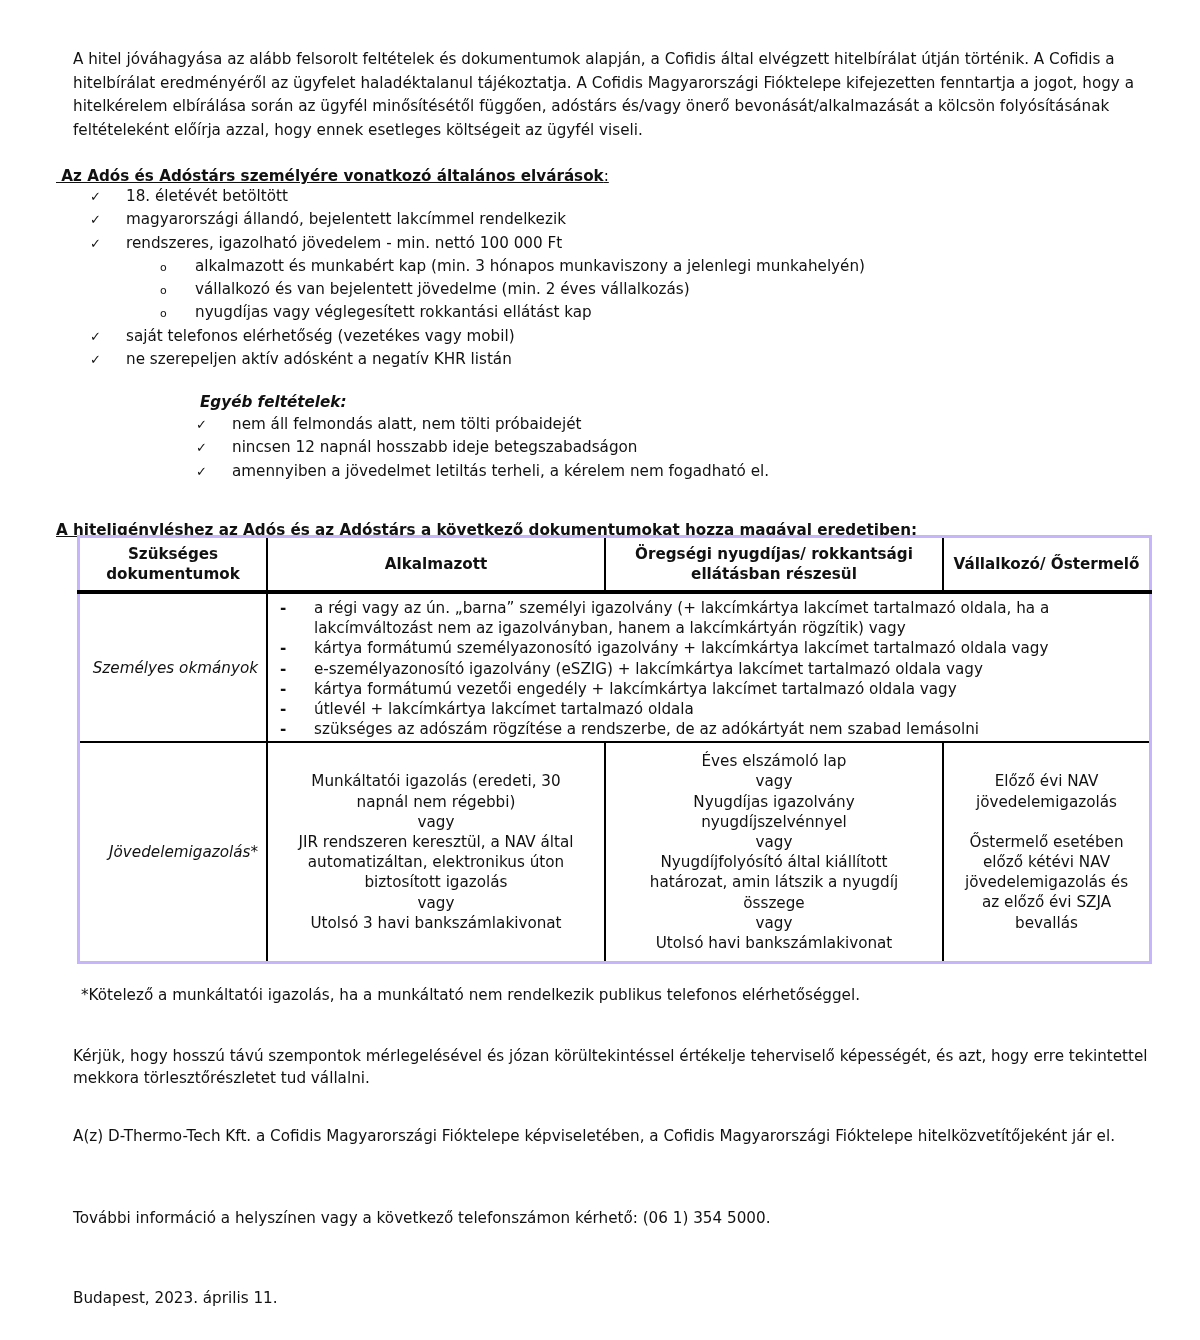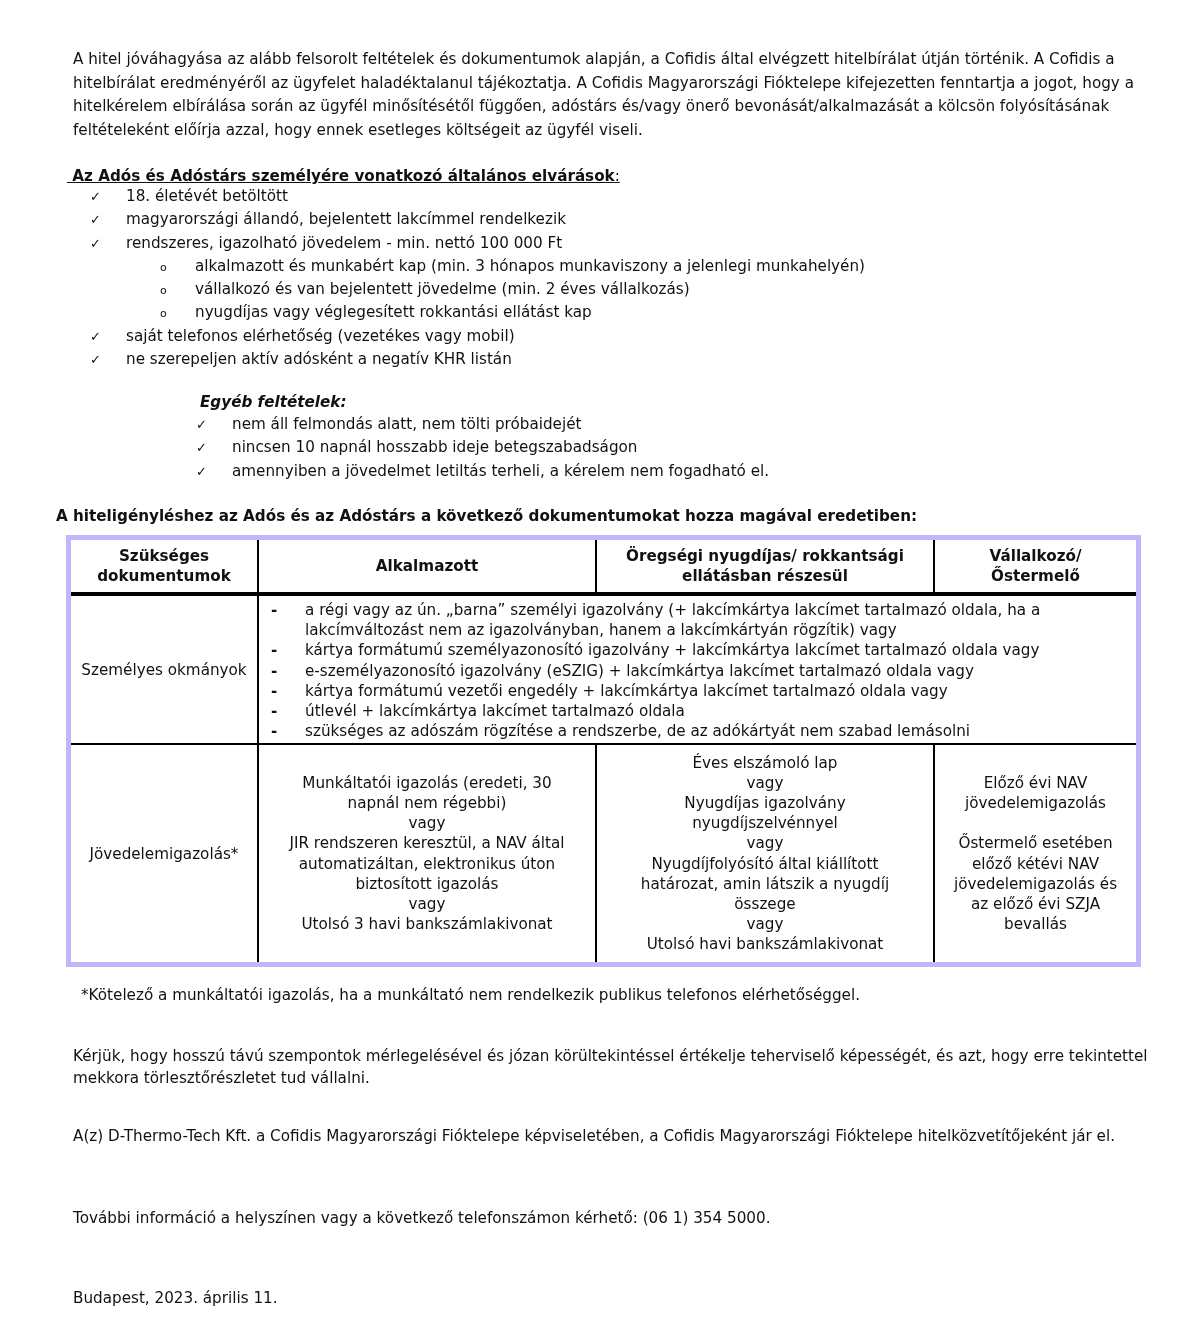--- a/index.html
+++ b/index.html
@@ -5,43 +5,43 @@
   html, body { margin: 0; padding: 0; background: #ffffff; }
   body {
     width: 1200px; height: 1340px; position: relative; overflow: hidden;
     font-family: "DejaVu Sans", "Liberation Sans", sans-serif;
     color: #111111; font-size: 15.2px;
   }
   .page { position: absolute; left: 56px; top: 0; width: 1090px; }
   p { margin: 17px; }
   .intro { position: absolute; top: 31px; left: 0; width: 1090px; line-height: 23.5px; }
   .h1 { position: absolute; top: 165px; left: 0; font-weight: bold; line-height: 22px; }
-  .h1 .u { text-decoration: underline; margin-left: 11px; }
+  .h1 .u { text-decoration: underline; }
   .h1 .colon { font-weight: normal; text-decoration: underline; }
   ul.checks { list-style: none; margin: 0; padding: 0; }
   ul.checks li { position: relative; padding-left: 70px; line-height: 23.3px; height: 23.3px; }
   ul.checks li .chk { position: absolute; left: 34px; top: 0; font-size: 13px; }
   ul.subs { list-style: none; margin: 0; padding: 0; }
   ul.subs li { position: relative; padding-left: 139px; line-height: 23.3px; height: 23.3px; }
   ul.subs li .circ { position: absolute; left: 104px; top: 1px; font-size: 11px; }
   .list1 { position: absolute; top: 185px; left: 0; }
   .other-title { position: absolute; top: 391px; left: 105px; font-weight: bold; font-style: italic; line-height: 22px; margin-left: 39px; }
   .list2 { position: absolute; top: 413px; left: 106px; }
-  .h2 { position: absolute; top: 505px; left: 0; font-weight: bold; line-height: 22px; }
+  .h2 { position: absolute; top: 519px; left: 0; font-weight: bold; text-decoration: underline; line-height: 22px; }
   table.docs {
-    position: absolute; top: 535px; left: 10px; width: 1075px;
-    border-collapse: collapse; border: 5px solid #c4b5fd;
+    position: absolute; top: 535px; left: 21px; width: 1075px;
+    border-collapse: collapse; border: 3px solid #c4b5fd;
   }
   table.docs th, table.docs td { border: 2px solid #000; padding: 0 8px; }
   table.docs th { font-weight: bold; text-align: center; line-height: 20px; height: 52px; }
   table.docs thead tr { border-bottom: 4px solid #000; }
   .col1 { width: 170px; }
   .col2 { width: 320px; margin-top: 18px; }
   .col3 { width: 320px; }
-  .rowlabel { text-align: center; vertical-align: middle; line-height: 20px; }
+  .rowlabel { font-style: italic; text-align: right; vertical-align: middle; line-height: 20px; }
   ul.dashes { list-style: none; margin: 0; padding: 4px 0 2px 0; }
   ul.dashes li { position: relative; padding-left: 38px; line-height: 20.2px; }
   ul.dashes li .dash { position: absolute; left: 4px; top: 0; font-weight: bold; }
   .center { text-align: center; vertical-align: middle; line-height: 20.2px; }
   .footnote { position: absolute; top: 967px; left: 8px; line-height: 22px; }
   .para2 { position: absolute; top: 1028px; left: 0; width: 1090px; line-height: 22px; }
   .para3 { position: absolute; top: 1108px; left: 0; width: 1090px; line-height: 22px; text-align: justify; text-align-last: left; }
   .para4 { position: absolute; top: 1190px; left: 0; line-height: 22px; }
   .dateline { position: absolute; top: 1270px; left: 0; line-height: 22px; }
 </style>
@@ -71,21 +71,21 @@
       <li><span class="chk">✓</span><span>saját telefonos elérhetőség (vezetékes vagy mobil)</span></li>
       <li><span class="chk">✓</span><span>ne szerepeljen aktív adósként a negatív KHR listán</span></li>
     </ul>
   </div>
 
   <div class="other-title">Egyéb feltételek:</div>
 
   <div class="list2">
     <ul class="checks">
       <li><span class="chk">✓</span><span>nem áll felmondás alatt, nem tölti próbaidejét</span></li>
-      <li><span class="chk">✓</span><span>nincsen 10 napnál hosszabb ideje betegszabadságon</span></li>
+      <li><span class="chk">✓</span><span>nincsen 12 napnál hosszabb ideje betegszabadságon</span></li>
       <li><span class="chk">✓</span><span>amennyiben a jövedelmet letiltás terheli, a kérelem nem fogadható el.</span></li>
     </ul>
   </div>
 
   <div class="h2">A hiteligényléshez az Adós és az Adóstárs a következő dokumentumokat hozza magával eredetiben:</div>
 
   <table class="docs">
     <thead>
       <tr>
         <th class="col1">Szükséges dokumentumok</th>

